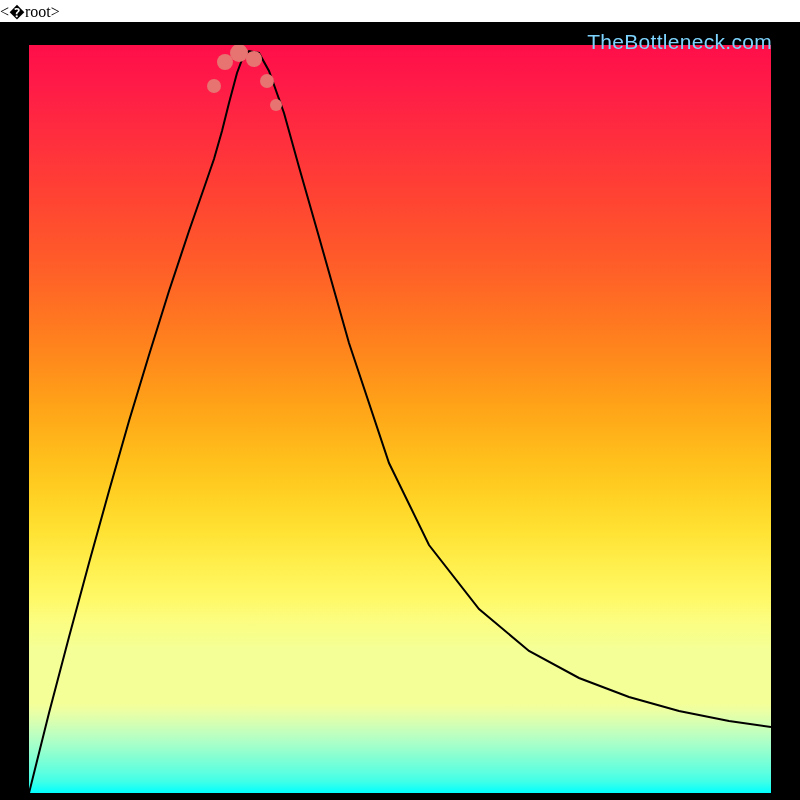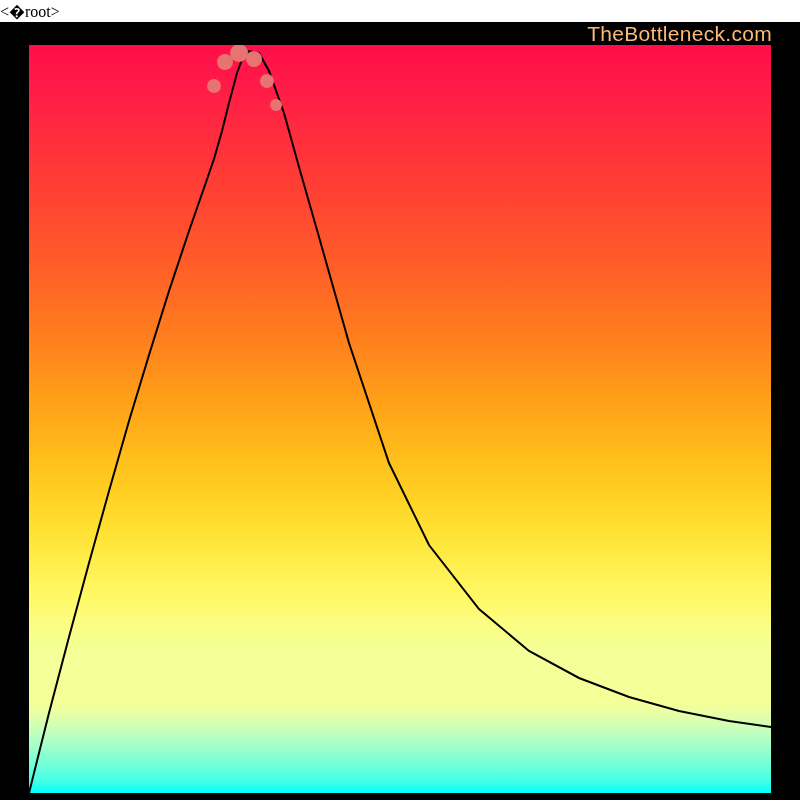--- a/index.html
+++ b/index.html
@@ -42,23 +42,23 @@
     #bfffbf 92%,
     #a6ffc9 93.5%,
     #89ffd1 95%,
     #62ffde 97%,
     #40ffe7 98.5%,
     #00ffff 100%
   );
 }
 .watermark {
   position: absolute;
-  top: 0;
+  top: 8px;
   right: 28px;
-  color: #fdba74;
+  color: #7dd3fc;
   font-family: Arial, Helvetica, sans-serif;
   font-size: 21px;
   letter-spacing: 0.3px;
 }
 .curve {
   position: absolute;
   left: 0;
   top: 0;
 }
 .markers {

